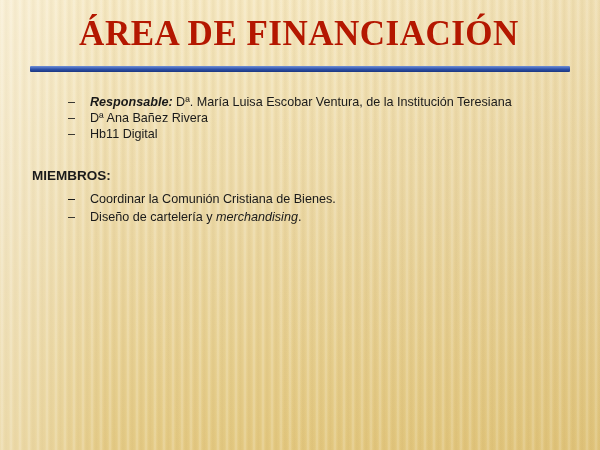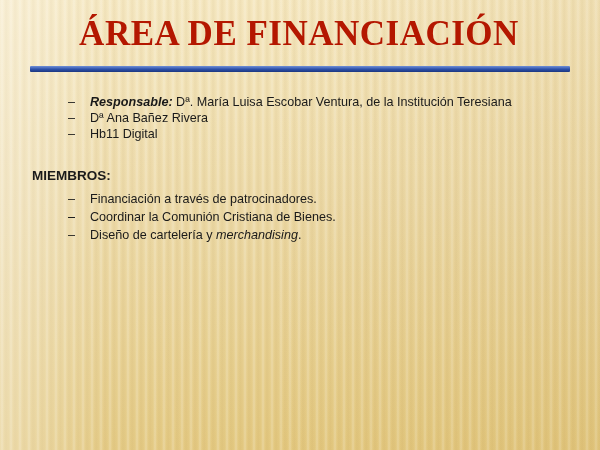--- a/index.html
+++ b/index.html
@@ -135,21 +135,20 @@
       <li>
         <span class="dash">–</span>
         <span>Hb11 Digital</span>
       </li>
     </ul>
 
     <div class="section-head funciones">MIEMBROS:</div>
     <ul class="bullets spaced">
       <li>
         <span class="dash">–</span>
-        <span>Financiación a través de patrocinadores.</span>
       </li>
       <li>
         <span class="dash">–</span>
       </li>
       <li>
         <span class="dash">–</span>
         <span>Coordinar la Comunión Cristiana de Bienes.</span>
       </li>
       <li>
         <span class="dash">–</span>

